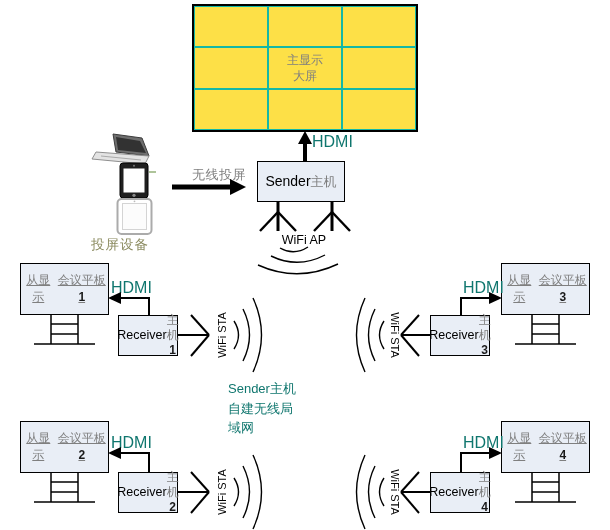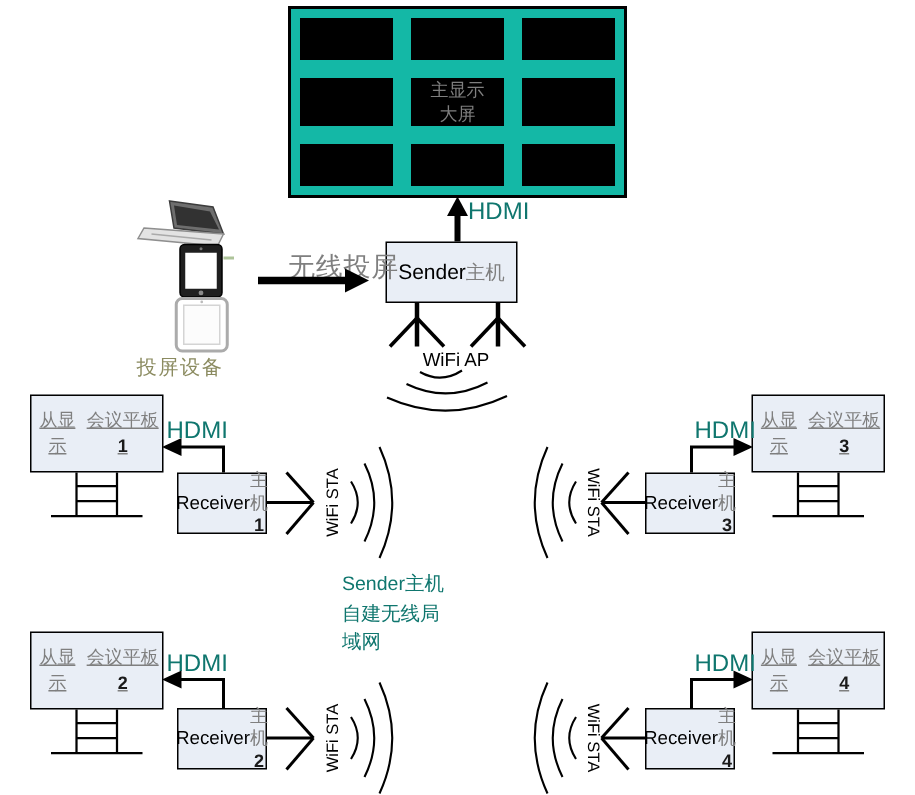--- a/index.html
+++ b/index.html
@@ -7,42 +7,42 @@
     position:relative;width:610px;height:530px;background:#ffffff;overflow:hidden;
     font-family:"Liberation Sans", sans-serif;color:#000;
   }
   svg.lines{position:absolute;left:0;top:0;width:610px;height:530px;pointer-events:none;}
   
   .videowall{
     position:absolute;left:192px;top:4px;width:226px;height:128px;
     border:2px solid #000;display:grid;grid-template-columns:repeat(3,1fr);grid-template-rows:repeat(3,1fr);
     box-sizing:border-box;
   }
-  .videowall .cell{border:6px solid #14b8a6;background:#000000;font-family:Liberation Serif, serif;}
+  .videowall .cell{border:1px solid #14b8a6;background:#fde047;font-family:Liberation Serif, serif;}
   .videowall .cell.center{display:flex;flex-direction:column;align-items:center;justify-content:center;
     font-size:12px;line-height:16px;color:#7f7f7f;}
   
   .node{
     position:absolute;box-sizing:border-box;border:1px solid #000;background:#e9eef6;
     display:flex;flex-direction:row;align-items:center;justify-content:center;text-align:center;
   }
   .sender-box{left:257px;top:161px;width:88px;height:41px;}
   .sender-box .t1{font-size:14px;color:#000;line-height:17px;}
   .sender-box .t2{font-size:13px;color:#7f7f7f;line-height:16px;}
   .recv{width:60px;height:41px;}
   .recv .t1{font-size:12.5px;color:#000;line-height:15px;text-align:center;}
   .recv .t2{font-size:12px;color:#7f7f7f;line-height:15px;}
   .disp{width:89px;height:52px;}
   .disp .t1,.disp .t2{font-size:12px;color:#7f7f7f;line-height:17px;text-decoration:underline;}
   .num{font-weight:bold;color:#1a1a1a;}
   
   .lbl{position:absolute;white-space:nowrap;}
   .lbl-hdmi{font-size:16px;color:#0f766e;}
   .lbl-wifiap{left:275px;top:233px;width:58px;text-align:center;font-size:12.5px;color:#000;}
-  .lbl-wireless{left:192px;top:166px;font-size:18px;color:#7f7f7f;letter-spacing:0.5px;}
+  .lbl-wireless{left:192px;top:166px;font-size:13px;color:#7f7f7f;letter-spacing:0.5px;}
   .lbl-devices{left:91px;top:236px;font-size:13.5px;color:#8b8b60;letter-spacing:1px;}
   .lbl-sta{font-size:11px;color:#000;transform-origin:center center;}
   .sta-l{transform:translate(-50%,-50%) rotate(-90deg);}
   .sta-r{transform:translate(-50%,-50%) rotate(90deg);}
   .center-note{
     position:absolute;left:228px;top:379px;width:160px;text-align:left;
     font-size:13px;line-height:19.5px;color:#0f766e;
   }
   .dash{position:absolute;left:149px;top:171px;width:7px;height:2px;background:#aec49a;}
 </style>

